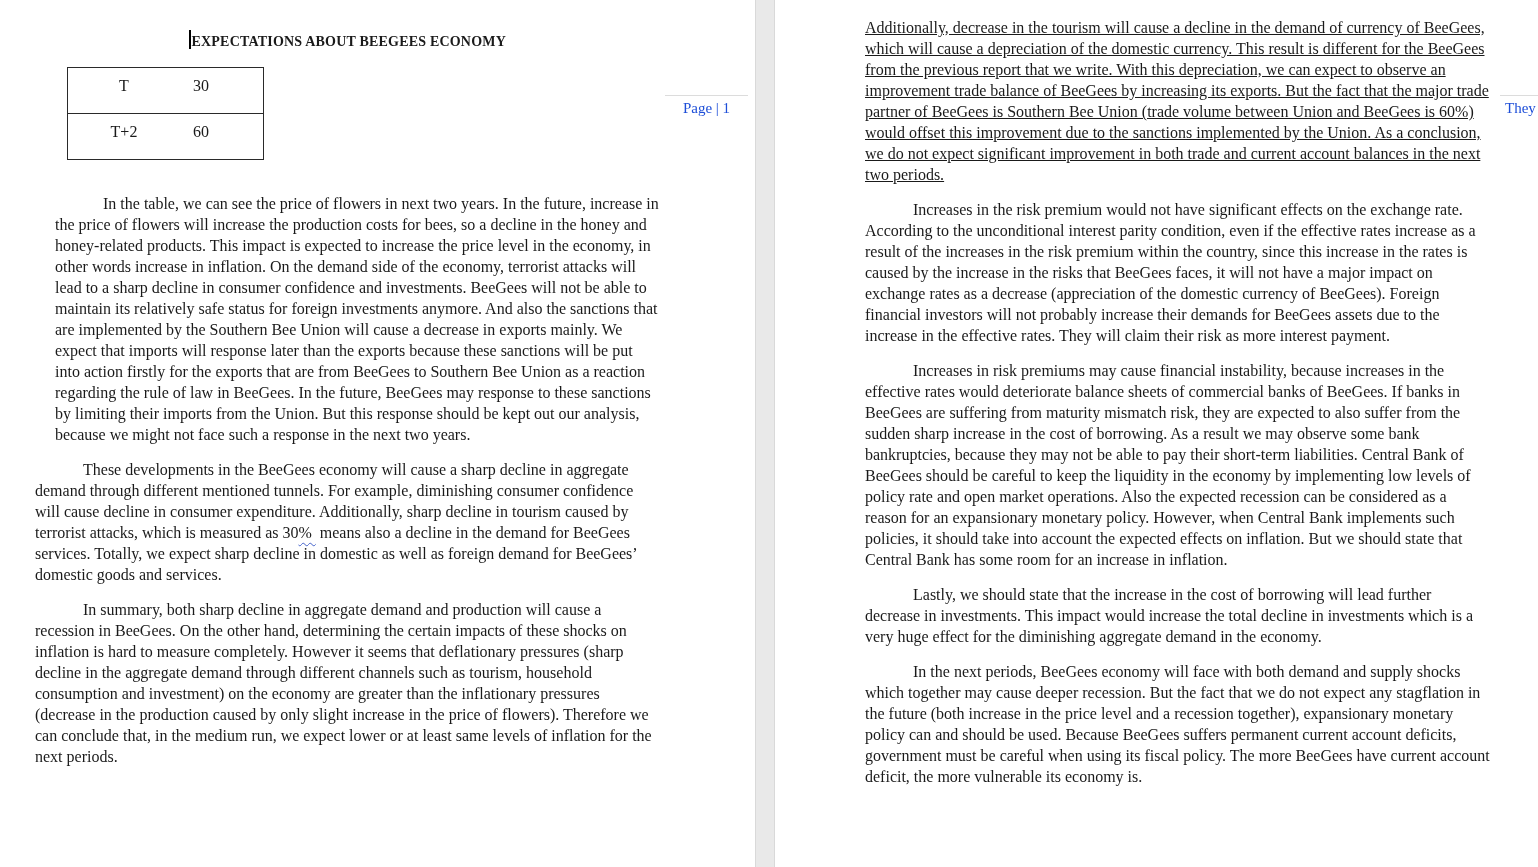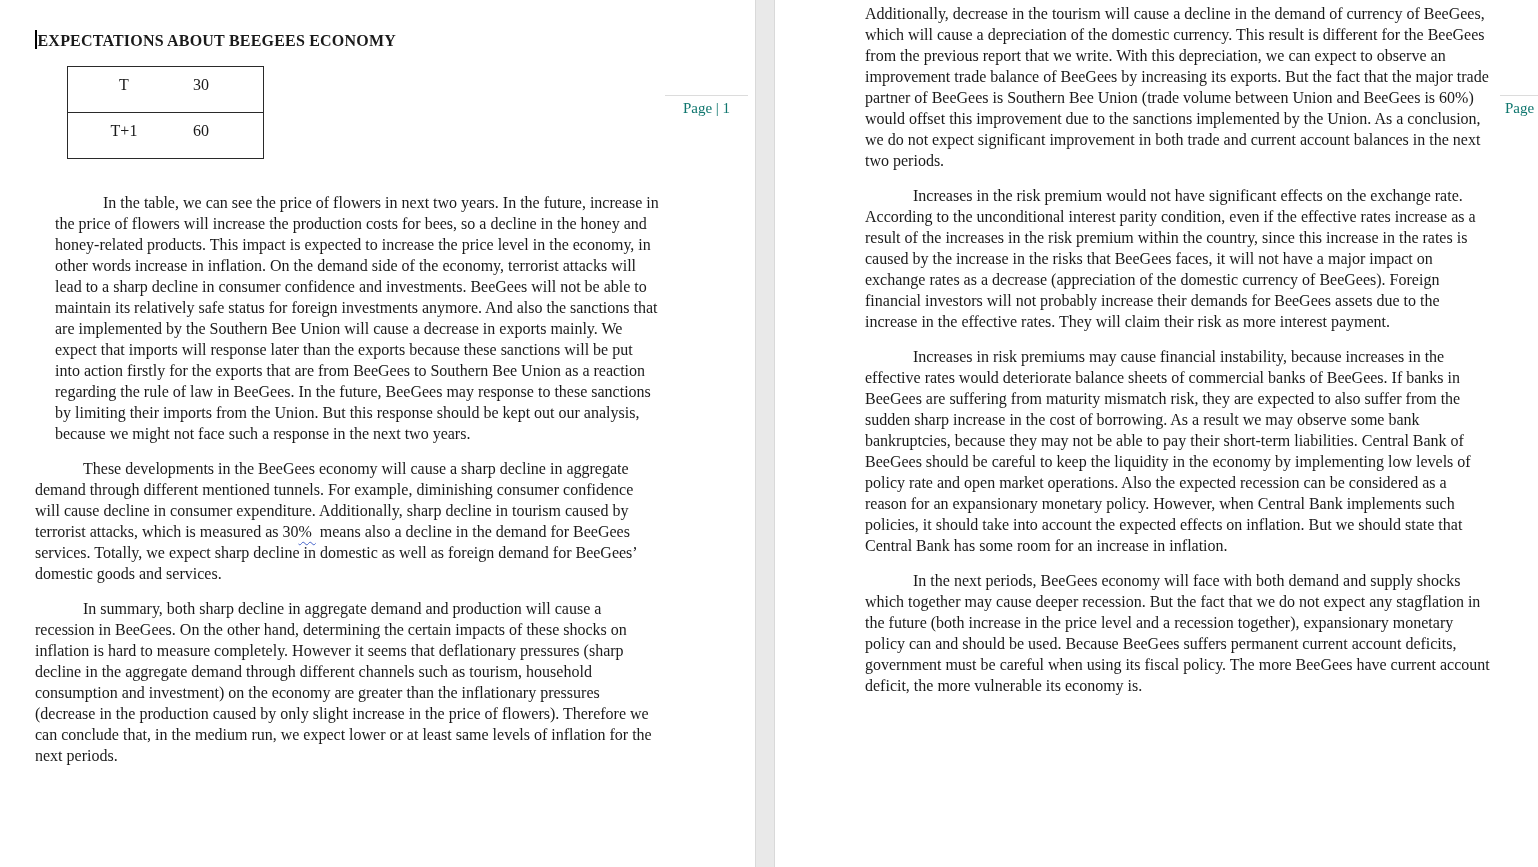--- a/index.html
+++ b/index.html
@@ -20,22 +20,22 @@
     background: #e9e9e9;
     box-shadow: inset 1px 0 0 #d9d9d9, inset -1px 0 0 #d9d9d9;
   }
 
   .col { position: absolute; top: 0; width: 625px; }
   .col-left  { left: 35px; }
   .col-right { left: 90px; }
 
   .doc-title {
     margin: 30px 0 0 0;
-    text-align: left;
-    font-size: 16px; font-weight: 700; line-height: 21px;
+    text-align: center;
+    font-size: 14px; font-weight: 700; line-height: 21px;
     letter-spacing: 0.2px;
     white-space: nowrap;
     font-family: Liberation Serif, serif;
   }
   .caret {
     display: inline-block; width: 1.5px; height: 19px;
     background: #000; margin-right: 1px; vertical-align: -3px;
   }
 
   .price-table {
@@ -52,34 +52,34 @@
   .price-table .c1 { width: 112px; text-align: center; }
   .price-table .c2 { width: 70px;  text-align: left; padding-left: 13px; }
 
   .para {
     margin: 0 0 14px 0;
     font-size: 16px; line-height: 21px;
     text-indent: 48px; text-align: left;
   }
   .p-first { margin-top: 33px; margin-left: 20px; }
   .no-indent { text-indent: 0; }
-  .q-first { margin-top: 0; padding-top: 3px; }
+  .q-first { margin-top: 0; padding-top: 17px; text-decoration: underline; }
 
   .grammar-mark {
     text-decoration-line: underline;
     text-decoration-style: wavy;
     text-decoration-color: #4462c9;
     text-decoration-thickness: 1px;
     text-underline-offset: 4px;
   }
 
   .margin-label {
     position: absolute; top: 95px;
     border-top: 1px solid #dcdcdc;
-    color: #0f766e;
+    color: #1d4ed8;
     font-size: 15px; line-height: 19px;
     padding-top: 3px;
     white-space: nowrap;
   }
   .label-left  { left: 665px; width: 83px; text-align: center; }
   .label-right { left: 725px; width: 70px; text-align: left; padding-left: 5px; }
 </style>
 </head>
 <body>
 
@@ -93,43 +93,44 @@
     <div class="col col-left">
       <h1 class="doc-title"><span class="caret"></span><span>EXPECTATIONS ABOUT BEEGEES ECONOMY</span></h1>
 
       <table class="price-table">
         <tbody>
           <tr>
             <td class="c1">T</td>
             <td class="c2">30</td>
           </tr>
           <tr>
-            <td class="c1">T+1</td>
+            <td class="c1">T+2</td>
             <td class="c2">60</td>
           </tr>
         </tbody>
       </table>
 
       <p class="para p-first">In the table, we can see the price of flowers in next two years. In the future, increase in the price of flowers will increase the production costs for bees, so a decline in the honey and honey-related products. This impact is expected to increase the price level in the economy, in other words increase in inflation. On the demand side of the economy, terrorist attacks will lead to a sharp decline in consumer confidence and investments. BeeGees will not be able to maintain its relatively safe status for foreign investments anymore. And also the sanctions that are implemented by the Southern Bee Union will cause a decrease in exports mainly. We expect that imports will response later than the exports because these sanctions will be put into action firstly for the exports that are from BeeGees to Southern Bee Union as a reaction regarding the rule of law in BeeGees. In the future, BeeGees may response to these sanctions by limiting their imports from the Union. But this response should be kept out our analysis, because we might not face such a response in the next two years.</p>
 
       <p class="para"><span>These developments in the BeeGees economy will cause a sharp decline in aggregate demand through different mentioned tunnels. For example, diminishing consumer confidence will cause decline in consumer expenditure. Additionally, sharp decline in tourism caused by terrorist attacks, which is measured as 30</span><span class="grammar-mark">%&nbsp;</span><span> means also a decline in the demand for BeeGees services. Totally, we expect sharp decline in domestic as well as foreign demand for BeeGees’ domestic goods and services.</span></p>
 
       <p class="para">In summary, both sharp decline in aggregate demand and production will cause a recession in BeeGees. On the other hand, determining the certain impacts of these shocks on inflation is hard to measure completely. However it seems that deflationary pressures (sharp decline in the aggregate demand through different channels such as tourism, household consumption and investment) on the economy are greater than the inflationary pressures (decrease in the production caused by only slight increase in the price of flowers). Therefore we can conclude that, in the medium run, we expect lower or at least same levels of inflation for the next periods.</p>
 
     </div>
   </section>
 
   <div class="page-gap"></div>
 
   <section class="page page-right">
     <div class="margin-label label-right">
-      <span>Page</span>
+      <span>They</span>
     </div>
 
     <div class="col col-right">
       <p class="para no-indent q-first">Additionally, decrease in the tourism will cause a decline in the demand of currency of BeeGees, which will cause a depreciation of the domestic currency. This result is different for the BeeGees from the previous report that we write. With this depreciation, we can expect to observe an improvement trade balance of BeeGees by increasing its exports. But the fact that the major trade partner of BeeGees is Southern Bee Union (trade volume between Union and BeeGees is 60%) would offset this improvement due to the sanctions implemented by the Union. As a conclusion, we do not expect significant improvement in both trade and current account balances in the next two periods.</p>
       <p class="para">Increases in the risk premium would not have significant effects on the exchange rate. According to the unconditional interest parity condition, even if the effective rates increase as a result of the increases in the risk premium within the country, since this increase in the rates is caused by the increase in the risks that BeeGees faces, it will not have a major impact on exchange rates as a decrease (appreciation of the domestic currency of BeeGees). Foreign financial investors will not probably increase their demands for BeeGees assets due to the increase in the effective rates. They will claim their risk as more interest payment.</p>
       <p class="para">Increases in risk premiums may cause financial instability, because increases in the effective rates would deteriorate balance sheets of commercial banks of BeeGees. If banks in BeeGees are suffering from maturity mismatch risk, they are expected to also suffer from the sudden sharp increase in the cost of borrowing. As a result we may observe some bank bankruptcies, because they may not be able to pay their short-term liabilities. Central Bank of BeeGees should be careful to keep the liquidity in the economy by implementing low levels of policy rate and open market operations. Also the expected recession can be considered as a reason for an expansionary monetary policy. However, when Central Bank implements such policies, it should take into account the expected effects on inflation. But we should state that Central Bank has some room for an increase in inflation.</p>
+      <p class="para">Lastly, we should state that the increase in the cost of borrowing will lead further decrease in investments. This impact would increase the total decline in investments which is a very huge effect for the diminishing aggregate demand in the economy.</p>
       <p class="para">In the next periods, BeeGees economy will face with both demand and supply shocks which together may cause deeper recession. But the fact that we do not expect any stagflation in the future (both increase in the price level and a recession together), expansionary monetary policy can and should be used. Because BeeGees suffers permanent current account deficits, government must be careful when using its fiscal policy. The more BeeGees have current account deficit, the more vulnerable its economy is.</p>
     </div>
   </section>
 
 </div>
 
 </body></html>

